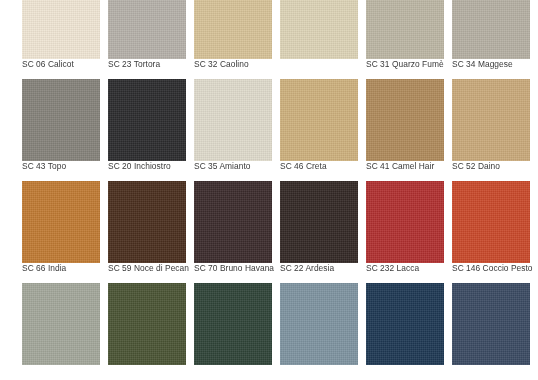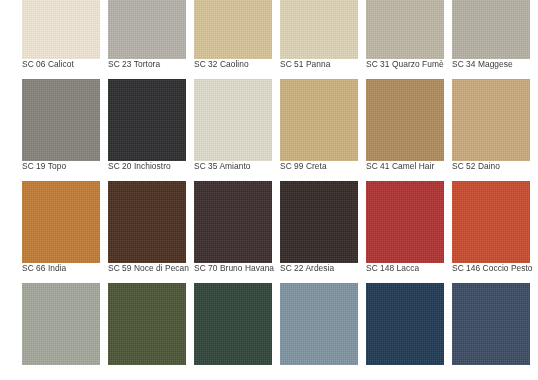--- a/index.html
+++ b/index.html
@@ -80,47 +80,46 @@
       <div class="swatch-cell">
         <div class="swatch-chip" style="background-color: rgb(181, 176, 169);"></div>
         <div class="swatch-label">SC 23 Tortora</div>
       </div>
       <div class="swatch-cell">
         <div class="swatch-chip" style="background-color: rgb(214, 194, 151);"></div>
         <div class="swatch-label">SC 32 Caolino</div>
       </div>
       <div class="swatch-cell">
         <div class="swatch-chip" style="background-color: rgb(221, 211, 182);"></div>
-        <div class="swatch-label">SC 51 Panna</div>
       </div>
       <div class="swatch-cell">
         <div class="swatch-chip" style="background-color: rgb(188, 182, 164);"></div>
         <div class="swatch-label">SC 31 Quarzo Fumè</div>
       </div>
       <div class="swatch-cell">
         <div class="swatch-chip" style="background-color: rgb(181, 175, 163);"></div>
         <div class="swatch-label">SC 34 Maggese</div>
       </div>
     </div>
     <div class="swatch-row">
       <div class="swatch-cell">
         <div class="swatch-chip" style="background-color: rgb(133, 130, 122);"></div>
-        <div class="swatch-label">SC 19 Topo</div>
+        <div class="swatch-label">SC 43 Topo</div>
       </div>
       <div class="swatch-cell">
         <div class="swatch-chip" style="background-color: rgb(43, 43, 45);"></div>
         <div class="swatch-label">SC 20 Inchiostro</div>
       </div>
       <div class="swatch-cell">
         <div class="swatch-chip" style="background-color: rgb(223, 218, 203);"></div>
         <div class="swatch-label">SC 35 Amianto</div>
       </div>
       <div class="swatch-cell">
         <div class="swatch-chip" style="background-color: rgb(205, 176, 125);"></div>
-        <div class="swatch-label">SC 99 Creta</div>
+        <div class="swatch-label">SC 46 Creta</div>
       </div>
       <div class="swatch-cell">
         <div class="swatch-chip" style="background-color: rgb(175, 138, 91);"></div>
         <div class="swatch-label">SC 41 Camel Hair</div>
       </div>
       <div class="swatch-cell">
         <div class="swatch-chip" style="background-color: rgb(201, 169, 122);"></div>
         <div class="swatch-label">SC 52 Daino</div>
       </div>
     </div>
@@ -136,21 +135,21 @@
       <div class="swatch-cell">
         <div class="swatch-chip" style="background-color: rgb(59, 43, 44);"></div>
         <div class="swatch-label">SC 70 Bruno Havana</div>
       </div>
       <div class="swatch-cell">
         <div class="swatch-chip" style="background-color: rgb(51, 40, 37);"></div>
         <div class="swatch-label">SC 22 Ardesia</div>
       </div>
       <div class="swatch-cell">
         <div class="swatch-chip" style="background-color: rgb(176, 48, 48);"></div>
-        <div class="swatch-label">SC 148 Lacca</div>
+        <div class="swatch-label">SC 232 Lacca</div>
       </div>
       <div class="swatch-cell">
         <div class="swatch-chip" style="background-color: rgb(201, 73, 42);"></div>
         <div class="swatch-label">SC 146 Coccio Pesto</div>
       </div>
     </div>
     <div class="swatch-row">
       <div class="swatch-cell">
         <div class="swatch-chip" style="background-color: rgb(163, 167, 154);"></div>
       </div>

